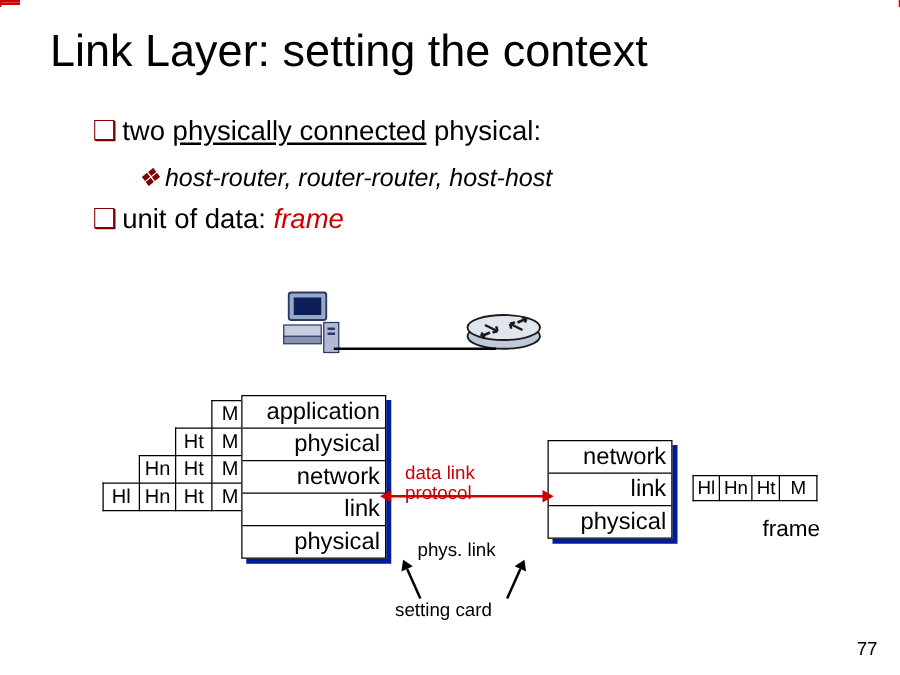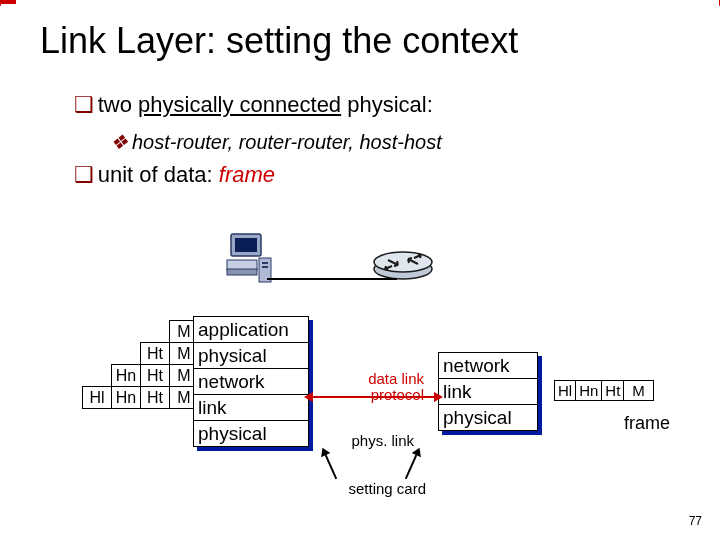--- a/index.html
+++ b/index.html
@@ -86,31 +86,31 @@
     box-shadow: 4px 4px 0 #001ba0;
     border: 1.5px solid #000;
     font-family: "Trebuchet MS", sans-serif;
     font-size: 19px;
     line-height: 23px;
   }
   .stack.left { left: 193px; top: 316px; width: 114px; }
   .stack.right { left: 438px; top: 352px; width: 98px; }
   .stack .row {
     border-bottom: 1px solid #000;
+    text-align: right;
+    padding: 1px 4px;
+  }
+  .stack .row:last-child { border-bottom: none; }
+
+  
+  .small-label {
+    position: absolute;
+    font-family: "Trebuchet MS", sans-serif;
+    font-size: 15px;
     text-align: left;
-    padding: 1px 4px;
-  }
-  .stack .row:last-child { border-bottom: none; }
-
-  
-  .small-label {
-    position: absolute;
-    font-family: "Trebuchet MS", sans-serif;
-    font-size: 15px;
-    text-align: right;
   }
   .datalink-label { left: 324px; top: 371px; width: 100px; color: #c00; line-height: 16px; }
   .physlink-label { left: 334px; top: 432px; width: 80px; }
   .adapter-label { left: 316px; top: 480px; width: 110px; }
   .frame-label { left: 610px; top: 413px; width: 60px; font-size: 18px; }
 
   
   .frame-pkt {
     position: absolute;
     left: 554px;
@@ -163,21 +163,21 @@
   .ptr.a { left: 330px; top: 454px; height: 26px; transform: rotate(-24deg); }
   .ptr.b { left: 410px; top: 454px; height: 26px; transform: rotate(24deg); }
 
   
   .router-icon svg { display:block; }
   .slideno {
     position: absolute;
     right: 18px;
     bottom: 12px;
     font-family: Arial, sans-serif;
-    font-size: 12px;
+    font-size: 15px;
     color: #000;
   }
 </style>
 </head>
 <body>
 
 <div class="title">Link Layer: setting the context</div>
 
 <div class="bullet1" style="left:74px; top:92px;">
   <span class="sq">❑</span><span>two </span><span class="underline">physically connected</span><span> physical:</span>

